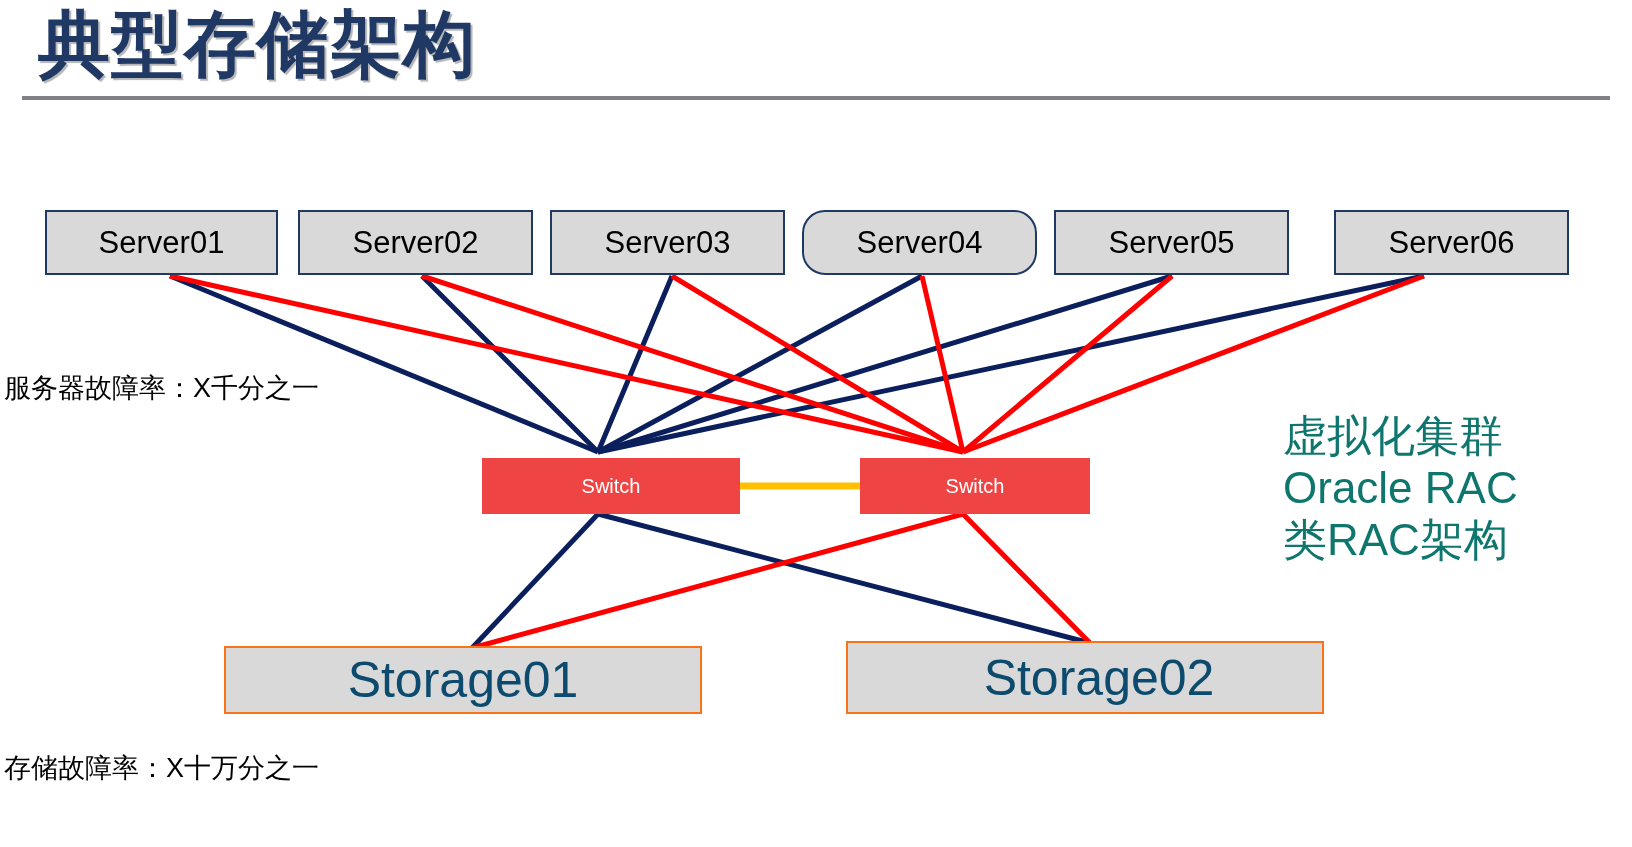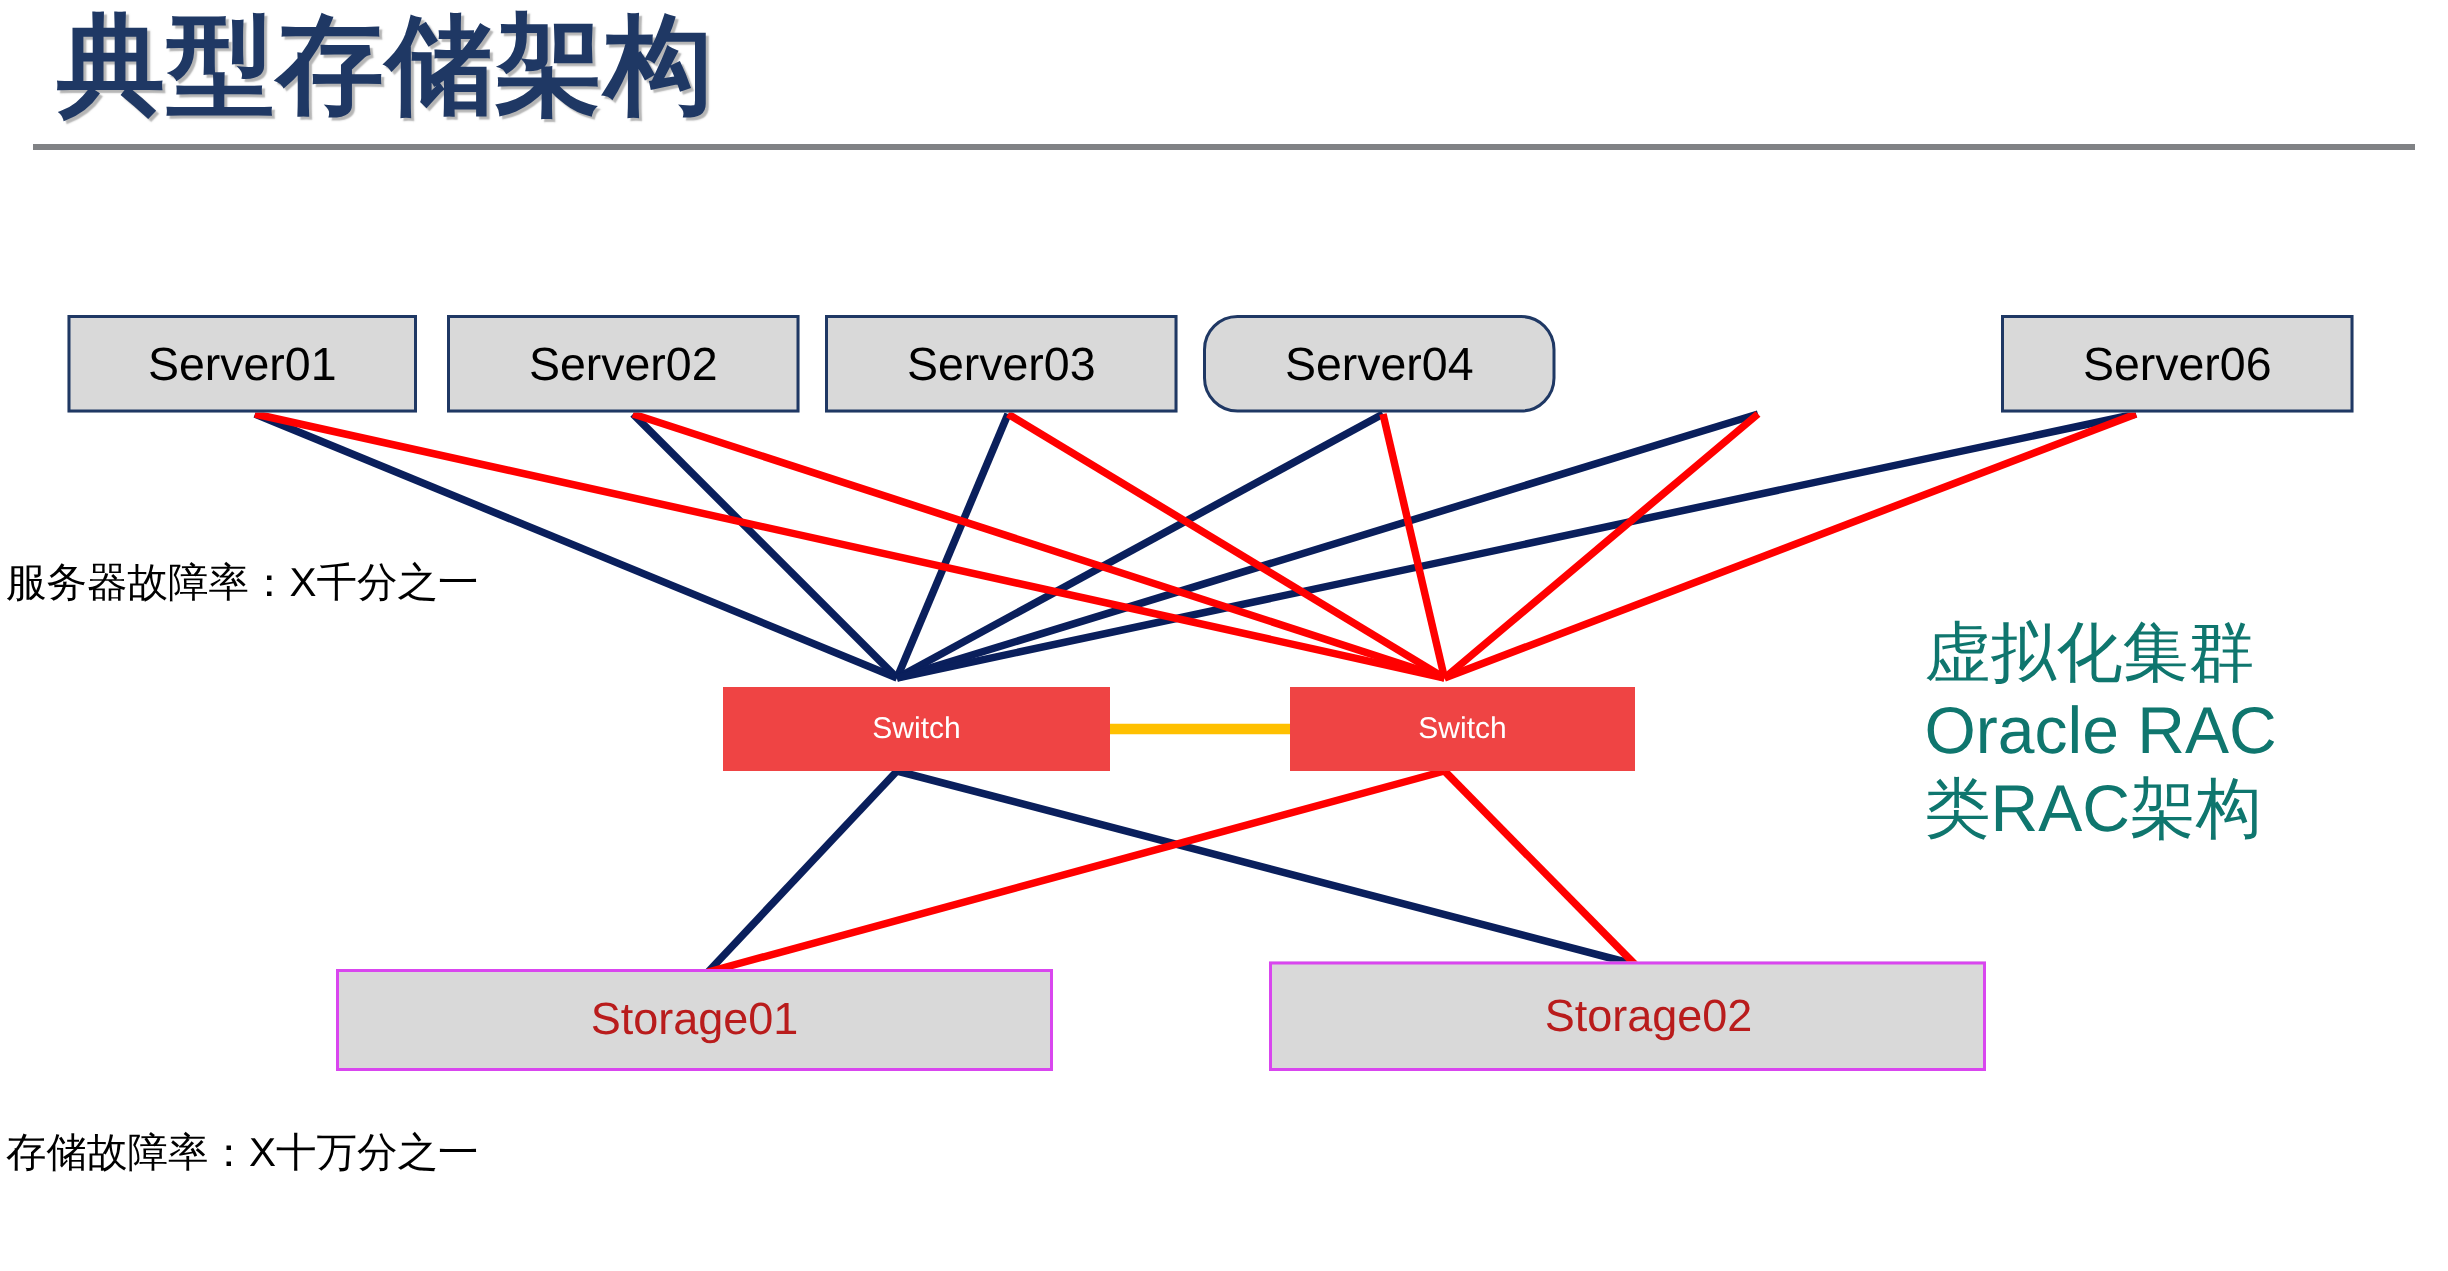--- a/index.html
+++ b/index.html
@@ -50,23 +50,23 @@
     white-space: nowrap;
   }
   .node.server {
     background: #D9D9D9;
     border: 2px solid #1F3864;
     font-size: 31px;
     color: #000000;
   }
   .node.storage {
     background: #D9D9D9;
-    border: 2px solid #d946ef;
-    font-size: 30px;
-    color: #b91c1c;
+    border: 2px solid #f97316;
+    font-size: 50px;
+    color: #0c4a6e;
   }
   .node.switch {
     background: #ef4444;
     border: none;
     font-size: 20px;
     color: #FFFFFF;
     margin-left: 12px;
   }
 
   
@@ -143,20 +143,23 @@
   </div>
   <div class="node server" style="left:298px; top:210px; width:235px; height:65px;">
     <span>Server02</span>
   </div>
   <div class="node server" style="left:550px; top:210px; width:235px; height:65px;">
     <span>Server03</span>
   </div>
   <div class="node server" style="left:802px; top:210px; width:235px; height:65px;border-radius:23px;">
     <span>Server04</span>
   </div>
+  <div class="node server" style="left:1054px; top:210px; width:235px; height:65px;">
+    <span>Server05</span>
+  </div>
   <div class="node server" style="left:1306px; top:210px; width:235px; height:65px;margin-left:28px;">
     <span>Server06</span>
   </div>
 
   <div class="node switch" style="left:470px; top:458px; width:258px; height:56px;">
     <span>Switch</span>
   </div>
   <div class="node switch" style="left:848px; top:458px; width:230px; height:56px;">
     <span>Switch</span>
   </div>

